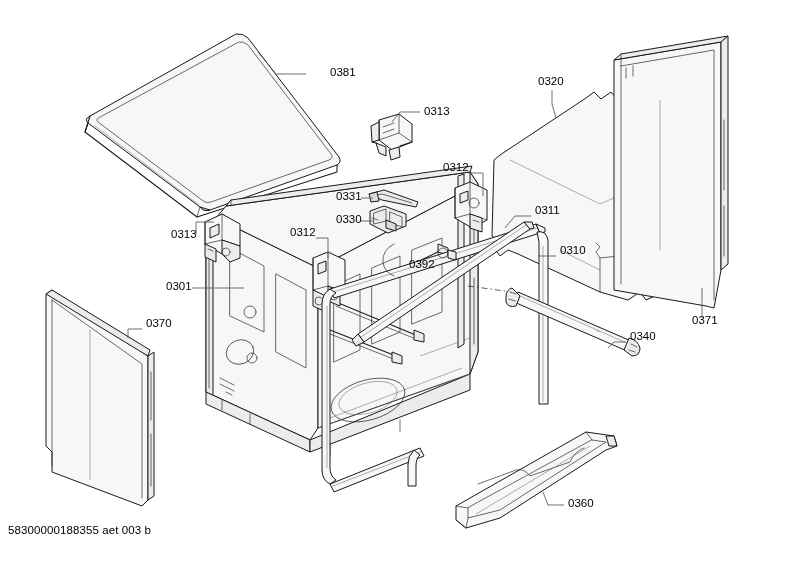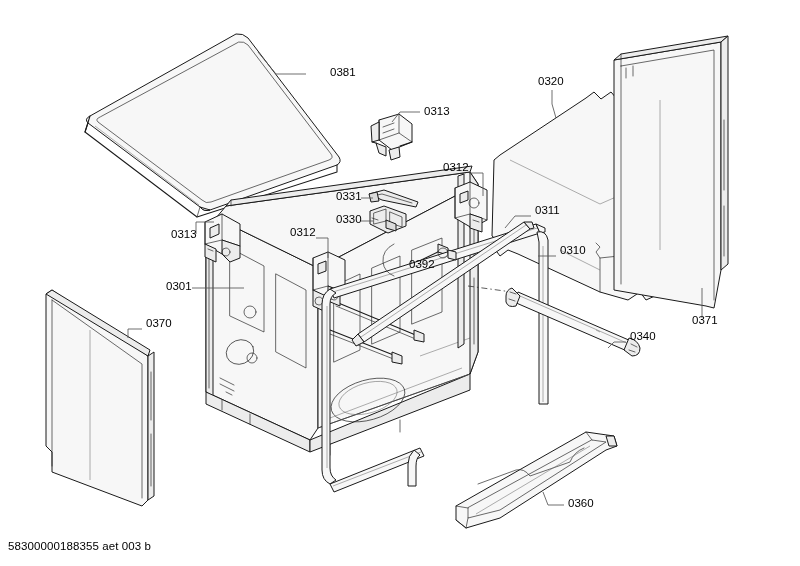--- a/index.html
+++ b/index.html
@@ -1,20 +1,20 @@
 <!DOCTYPE html>
 <html><head>
 <meta charset="utf-8">
 <style>
   html,body{margin:0;padding:0;background:#ffffff;}
   body{width:800px;height:566px;position:relative;overflow:hidden;
        font-family:"Liberation Sans","DejaVu Sans",sans-serif;}
   #diagram{position:absolute;left:0;top:0;width:800px;height:566px;}
   .lbl{font-size:11.5px;fill:#000;font-family:"Liberation Sans","DejaVu Sans",sans-serif;}
-  #footer{position:absolute;left:8px;top:540px;font-size:11.5px;color:#000;
+  #footer{position:absolute;left:8px;top:524px;font-size:11.5px;color:#000;
           letter-spacing:.1px;white-space:nowrap;}
 </style>
 </head>
 <body>
 
 <svg id="diagram" viewBox="0 0 800 566">
   <defs>
     <linearGradient id="gTop" x1="0" y1="0" x2="1" y2="1">
       <stop offset="0" stop-color="#f4f4f4"></stop>
         <stop offset="1" stop-color="#e4e4e4"></stop>

